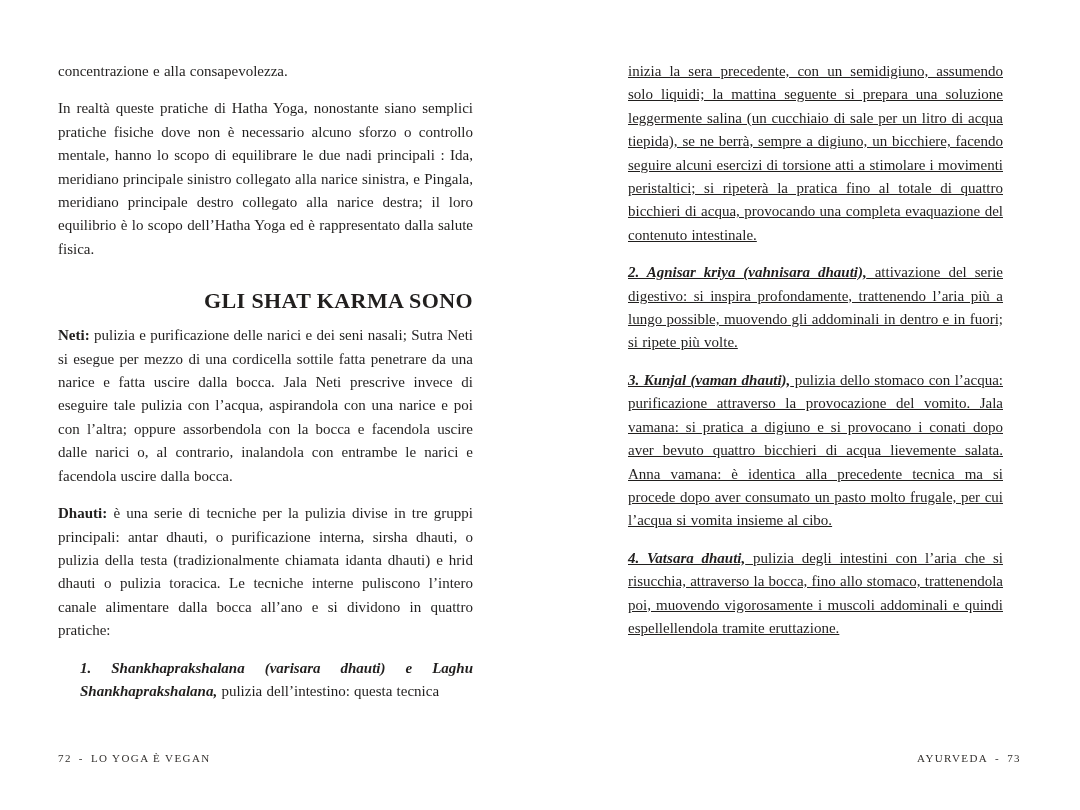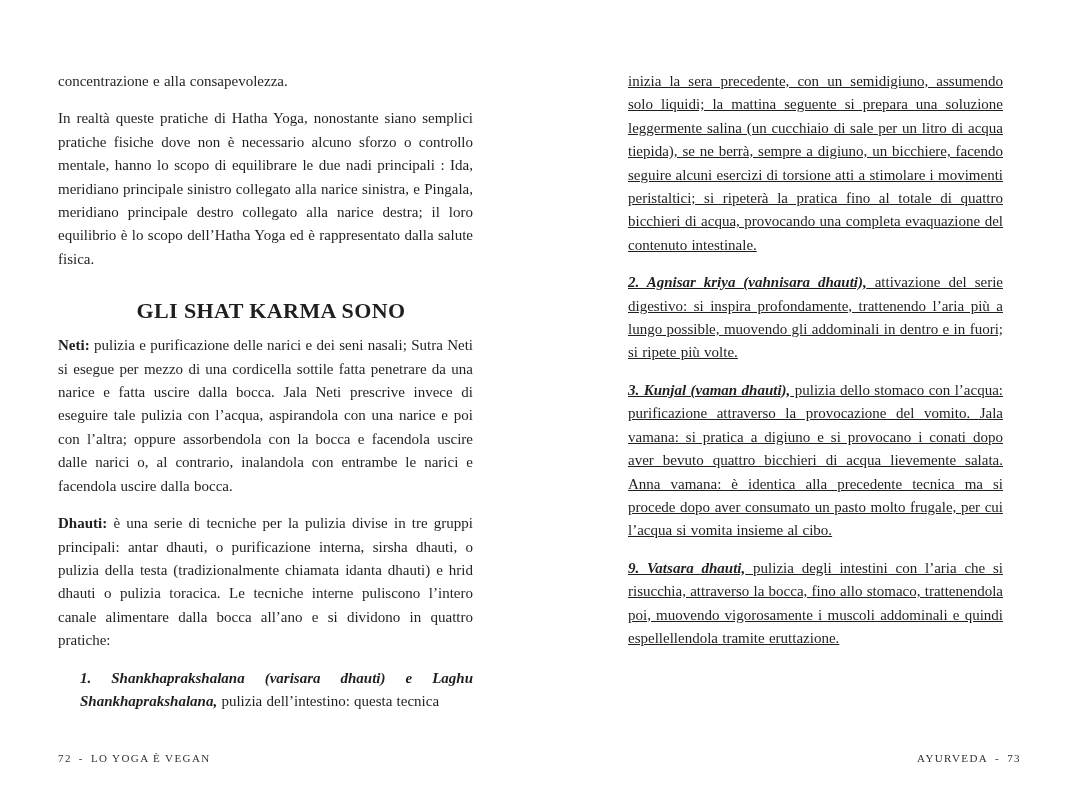--- a/index.html
+++ b/index.html
@@ -10,21 +10,21 @@
     width: 1080px;
     height: 810px;
     position: relative;
     background: #ffffff;
     color: #211f1e;
     font-family: "Liberation Serif", "DejaVu Serif", serif;
     overflow: hidden;
   }
   .page {
     position: absolute;
-    top: 70px;
+    top: 60px;
   }
   .page-left {
     left: 58px;
     width: 415px;
   }
   .page-right {
     left: 628px;
     width: 375px;
     text-decoration: underline;
   }
@@ -37,21 +37,21 @@
   }
   .item.indented {
     margin-left: 22px;
   }
   .heading {
     font-size: 22px;
     font-weight: bold;
     letter-spacing: 0.4px;
     line-height: 26px;
     margin: 27px 0 10px 11px;
-    text-align: center;
+    text-align: right;
   }
   .seg-regular { font-weight: normal; font-style: normal; }
   .seg-bold { font-weight: bold; font-style: normal; }
   .seg-bold-italic { font-weight: bold; font-style: italic; margin-top: 6px; }
   .footer {
     position: absolute;
     top: 752px;
     font-size: 11px;
     letter-spacing: 1.4px;
     color: #33302d;
@@ -70,21 +70,21 @@
     <div class="heading"><span class="seg-bold">GLI SHAT KARMA SONO</span></div>
     <div class="para"><span class="seg-bold">Neti:</span><span class="seg-regular"> pulizia e purificazione delle narici e dei seni nasali; Sutra Neti si esegue per mezzo di una cordicella sottile fatta penetrare da una narice e fatta uscire dalla bocca. Jala Neti prescrive invece di eseguire tale pulizia con l’acqua, aspirandola con una narice e poi con l’altra; oppure assorbendola con la bocca e facendola uscire dalle narici o, al contrario, inalandola con entrambe le narici e facendola uscire dalla bocca.</span></div>
     <div class="para"><span class="seg-bold">Dhauti:</span><span class="seg-regular"> è una serie di tecniche per la pulizia divise in tre gruppi principali: antar dhauti, o purificazione interna, sirsha dhauti, o pulizia della testa (tradizionalmente chiamata idanta dhauti) e hrid dhauti o pulizia toracica. Le tecniche interne puliscono l’intero canale alimentare dalla bocca all’ano e si dividono in quattro pratiche:</span></div>
     <div class="item indented"><span class="seg-bold-italic">1. Shankhaprakshalana (varisara dhauti) e Laghu Shankhaprakshalana,</span><span class="seg-regular"> pulizia dell’intestino: questa tecnica</span></div>
   </div>
 
 <div class="page page-right" id="right-page">
     <div class="para"><span class="seg-regular">inizia la sera precedente, con un semidigiuno, assumendo solo liquidi; la mattina seguente si prepara una soluzione leggermente salina (un cucchiaio di sale per un litro di acqua tiepida), se ne berrà, sempre a digiuno, un bicchiere, facendo seguire alcuni esercizi di torsione atti a stimolare i movimenti peristaltici; si ripeterà la pratica fino al totale di quattro bicchieri di acqua, provocando una completa evaquazione del contenuto intestinale.</span></div>
     <div class="item"><span class="seg-bold-italic">2. Agnisar kriya (vahnisara dhauti),</span><span class="seg-regular"> attivazione del serie digestivo: si inspira profondamente, trattenendo l’aria più a lungo possible, muovendo gli addominali in dentro e in fuori; si ripete più volte.</span></div>
     <div class="item"><span class="seg-bold-italic">3. Kunjal (vaman dhauti),</span><span class="seg-regular"> pulizia dello stomaco con l’acqua: purificazione attraverso la provocazione del vomito. Jala vamana: si pratica a digiuno e si provocano i conati dopo aver bevuto quattro bicchieri di acqua lievemente salata. Anna vamana: è identica alla precedente tecnica ma si procede dopo aver consumato un pasto molto frugale, per cui l’acqua si vomita insieme al cibo.</span></div>
-    <div class="item"><span class="seg-bold-italic">9. Vatsara dhauti,</span><span class="seg-regular"> pulizia degli intestini con l’aria che si risucchia, attraverso la bocca, fino allo stomaco, trattenendola poi, muovendo vigorosamente i muscoli addominali e quindi espellellendola tramite eruttazione.</span></div>
+    <div class="item"><span class="seg-bold-italic">4. Vatsara dhauti,</span><span class="seg-regular"> pulizia degli intestini con l’aria che si risucchia, attraverso la bocca, fino allo stomaco, trattenendola poi, muovendo vigorosamente i muscoli addominali e quindi espellellendola tramite eruttazione.</span></div>
   </div>
 
 <div class="footer footer-left">
   <span>72</span><span class="sep">-</span><span>LO YOGA È VEGAN</span>
 </div>
 
 <div class="footer footer-right">
   <span>AYURVEDA</span><span class="sep">-</span><span>73</span>
 </div>
 

